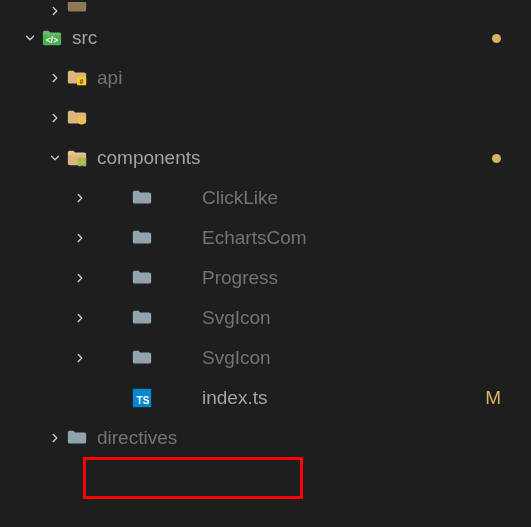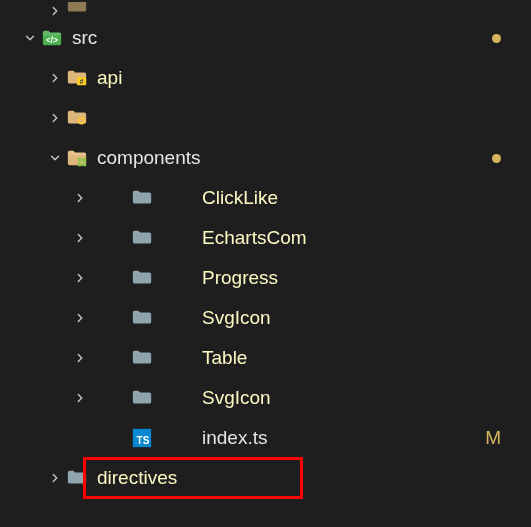--- a/index.html
+++ b/index.html
@@ -46,25 +46,25 @@
       justify-content: center;
       align-items: center;
       margin-right: 8px;
       flex-shrink: 0;
     }
     .icon svg {
       width: 22px;
       height: 22px;
     }
     .label {
-      color: #fef9c3;
+      color: #737373;
       font-size: 19px;
     }
     .label.modified {
-      color: #e5e5e5;
+      color: #a3a3a3;
     }
     .status {
       position: absolute;
       right: 30px;
       display: flex;
       align-items: center;
     }
     .dot {
       width: 9px;
       height: 9px;
@@ -238,33 +238,20 @@
         </svg>
     </span>
     <span class="icon">
       <svg viewBox="0 0 24 24">
           <path fill="#90a4ae" d="M2 6a2 2 0 012-2h4l2 2h10a2 2 0 012 2v8a2 2 0 01-2 2H4a2 2 0 01-2-2V6z"></path>
         </svg>
     </span>
     <span class="label">SvgIcon</span>
   </div>
 
-  <div class="row indent-2">
-    <span class="chevron">
-      <svg viewBox="0 0 16 16" fill="none">
-          <path d="M6 4l4 4-4 4" stroke="currentColor" stroke-width="1.5" stroke-linecap="round" stroke-linejoin="round"></path>
-        </svg>
-    </span>
-    <span class="icon">
-      <svg viewBox="0 0 24 24">
-          <path fill="#90a4ae" d="M2 6a2 2 0 012-2h4l2 2h10a2 2 0 012 2v8a2 2 0 01-2 2H4a2 2 0 01-2-2V6z"></path>
-        </svg>
-    </span>
-    <span class="label">Table</span>
-  </div>
 
   <div class="row indent-2">
     <span class="chevron">
       <svg viewBox="0 0 16 16" fill="none">
           <path d="M6 4l4 4-4 4" stroke="currentColor" stroke-width="1.5" stroke-linecap="round" stroke-linejoin="round"></path>
         </svg>
     </span>
     <span class="icon">
       <svg viewBox="0 0 24 24">
           <path fill="#90a4ae" d="M2 6a2 2 0 012-2h4l2 2h10a2 2 0 012 2v8a2 2 0 01-2 2H4a2 2 0 01-2-2V6z"></path>

